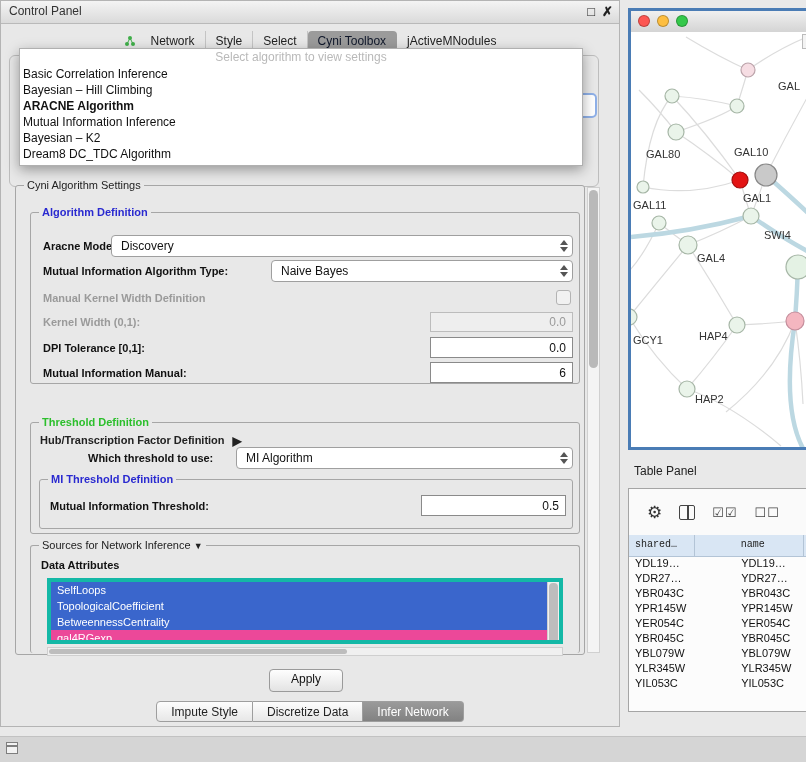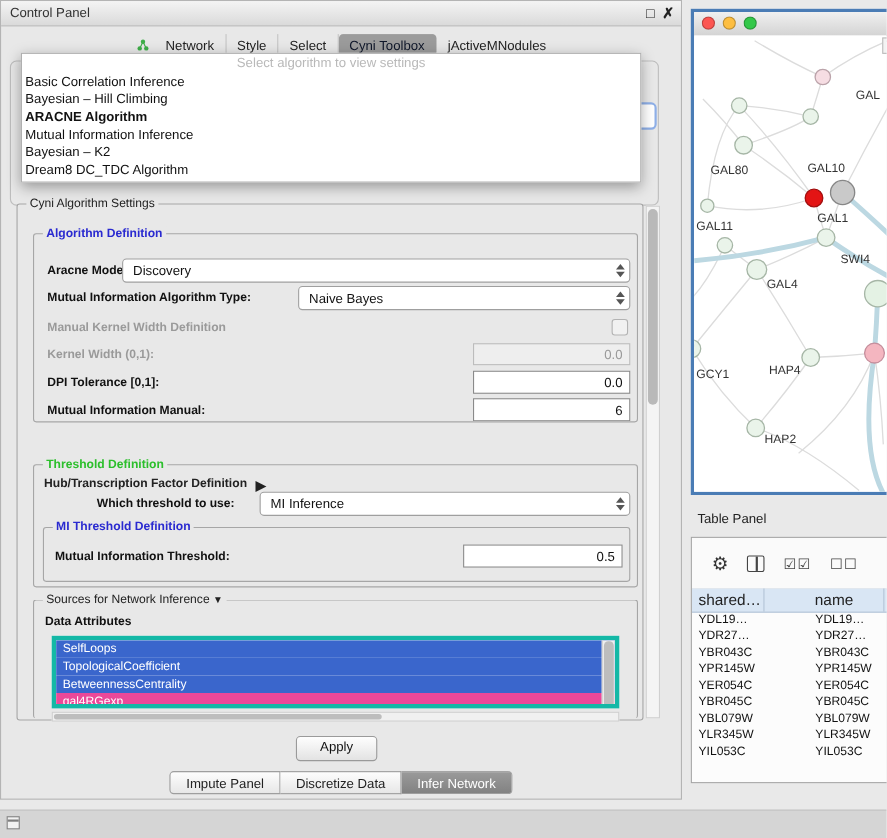--- a/index.html
+++ b/index.html
@@ -83,21 +83,21 @@
   .sb-stub{position:absolute;right:0;top:2px;width:13px;height:15px;background:#f3f3f3;border:1px solid #bbb;box-sizing:border-box;}
   
   .tp-label{position:absolute;left:634px;top:464px;font-size:12px;color:#222;}
   .tpanel{position:absolute;left:628px;top:488px;width:190px;height:224px;background:#fcfcfc;border:1px solid #a5a5a5;box-sizing:border-box;overflow:hidden;}
   .tp-toolbar{position:absolute;left:0;top:0;right:0;height:46px;display:flex;align-items:center;gap:17px;padding-left:18px;border-bottom:1px solid #d5d5d5;background:#fafafa;}
   .gear{font-size:17px;color:#333;line-height:17px;}
   .col-ic{width:16px;height:15px;border:1.5px solid #444;border-radius:2px;position:relative;box-sizing:border-box;}
   .col-ic::after{content:"";position:absolute;left:50%;top:0;bottom:0;width:1.5px;background:#444;}
   .checks{font-size:13px;color:#444;letter-spacing:1px;}
   .tp-header{position:absolute;left:0;top:46px;right:0;height:21px;display:flex;background:#d9e6f4;border-bottom:1px solid #b3c4d6;}
-  .tp-hcell{box-sizing:border-box;border-right:1px solid #b3c4d6;padding:0 6px;line-height:20px;font-size:14px;color:#222;overflow:hidden;white-space:nowrap;}
+  .tp-hcell{box-sizing:border-box;border-right:1px solid #b3c4d6;padding:0 6px;line-height:20px;font-size:10px;color:#222;overflow:hidden;white-space:nowrap;font-family:Liberation Mono, monospace;}
   .tp-rows{position:absolute;left:0;top:67px;right:0;bottom:0;overflow:hidden;}
   .tp-row{display:flex;height:15px;line-height:15px;}
   .tp-cell{box-sizing:border-box;padding:0 6px;font-size:11px;color:#111;overflow:hidden;white-space:nowrap;}
   .w1{width:72px;} .w2{width:76px;margin-left:40px;} .w3{flex:1;}
   
   .bottom-strip{position:absolute;left:0;top:736px;width:806px;height:26px;background:#d5d5d5;border-top:1px solid #c2c2c2;}
   .dock-ic{position:absolute;left:6px;top:742px;width:12px;height:12px;border:1.5px solid #7e7e7e;background:#f2f2f2;box-sizing:border-box;}
   .dock-ic::after{content:"";position:absolute;left:0;right:0;top:2px;height:1.5px;background:#7e7e7e;}
   svg text{font-family:"Liberation Sans",sans-serif;}
 </style>
@@ -192,21 +192,21 @@
     <div class="hub-row">
       <span>Hub/Transcription Factor Definition</span>
       <span class="tri-right">▶</span>
     </div>
 
     <div class="group" style="left:14px;top:236px;width:550px;height:112px;">
       <span class="legend green">Threshold Definition</span>
 
       <span class="lab" style="left:57px;top:29px;">Which threshold to use:</span>
       <div class="combo" style="left:205px;right:6px;top:24px;height:22px;">
-        <span>MI Inference</span>
+        <span>MI Algorithm</span>
         <span class="stepper">
             <i class="up"></i>
             <i class="dn"></i>
           </span>
       </div>
 
       <div class="group" style="left:8px;top:56px;width:534px;height:50px;">
         <span class="legend blue">MI Threshold Definition</span>
         <span class="lab" style="left:10px;top:20px;">Mutual Information Threshold:</span>
         <input class="num-input" style="right: 6px; top: 15px; width: 145px; height: 21px;" readonly="" value="0.5">
@@ -236,21 +236,21 @@
     </div>
   </div>
 
   <div class="cp-scroll">
       <div class="cp-thumb"></div>
     </div>
 
   <div class="apply">Apply</div>
 
   <div class="seg-row">
-      <div class="seg">Impute Panel</div>
+      <div class="seg">Impute Style</div>
       <div class="seg">Discretize Data</div>
       <div class="seg active">Infer Network</div>
     </div>
 </div>
 
 <div class="netwin">
   <div class="net-titlebar">
     <span class="lights">
       <span class="light" id="light-close" style="background: rgb(252, 86, 82);"></span>
       <span class="light" id="light-min" style="background: rgb(253, 190, 65);"></span>

